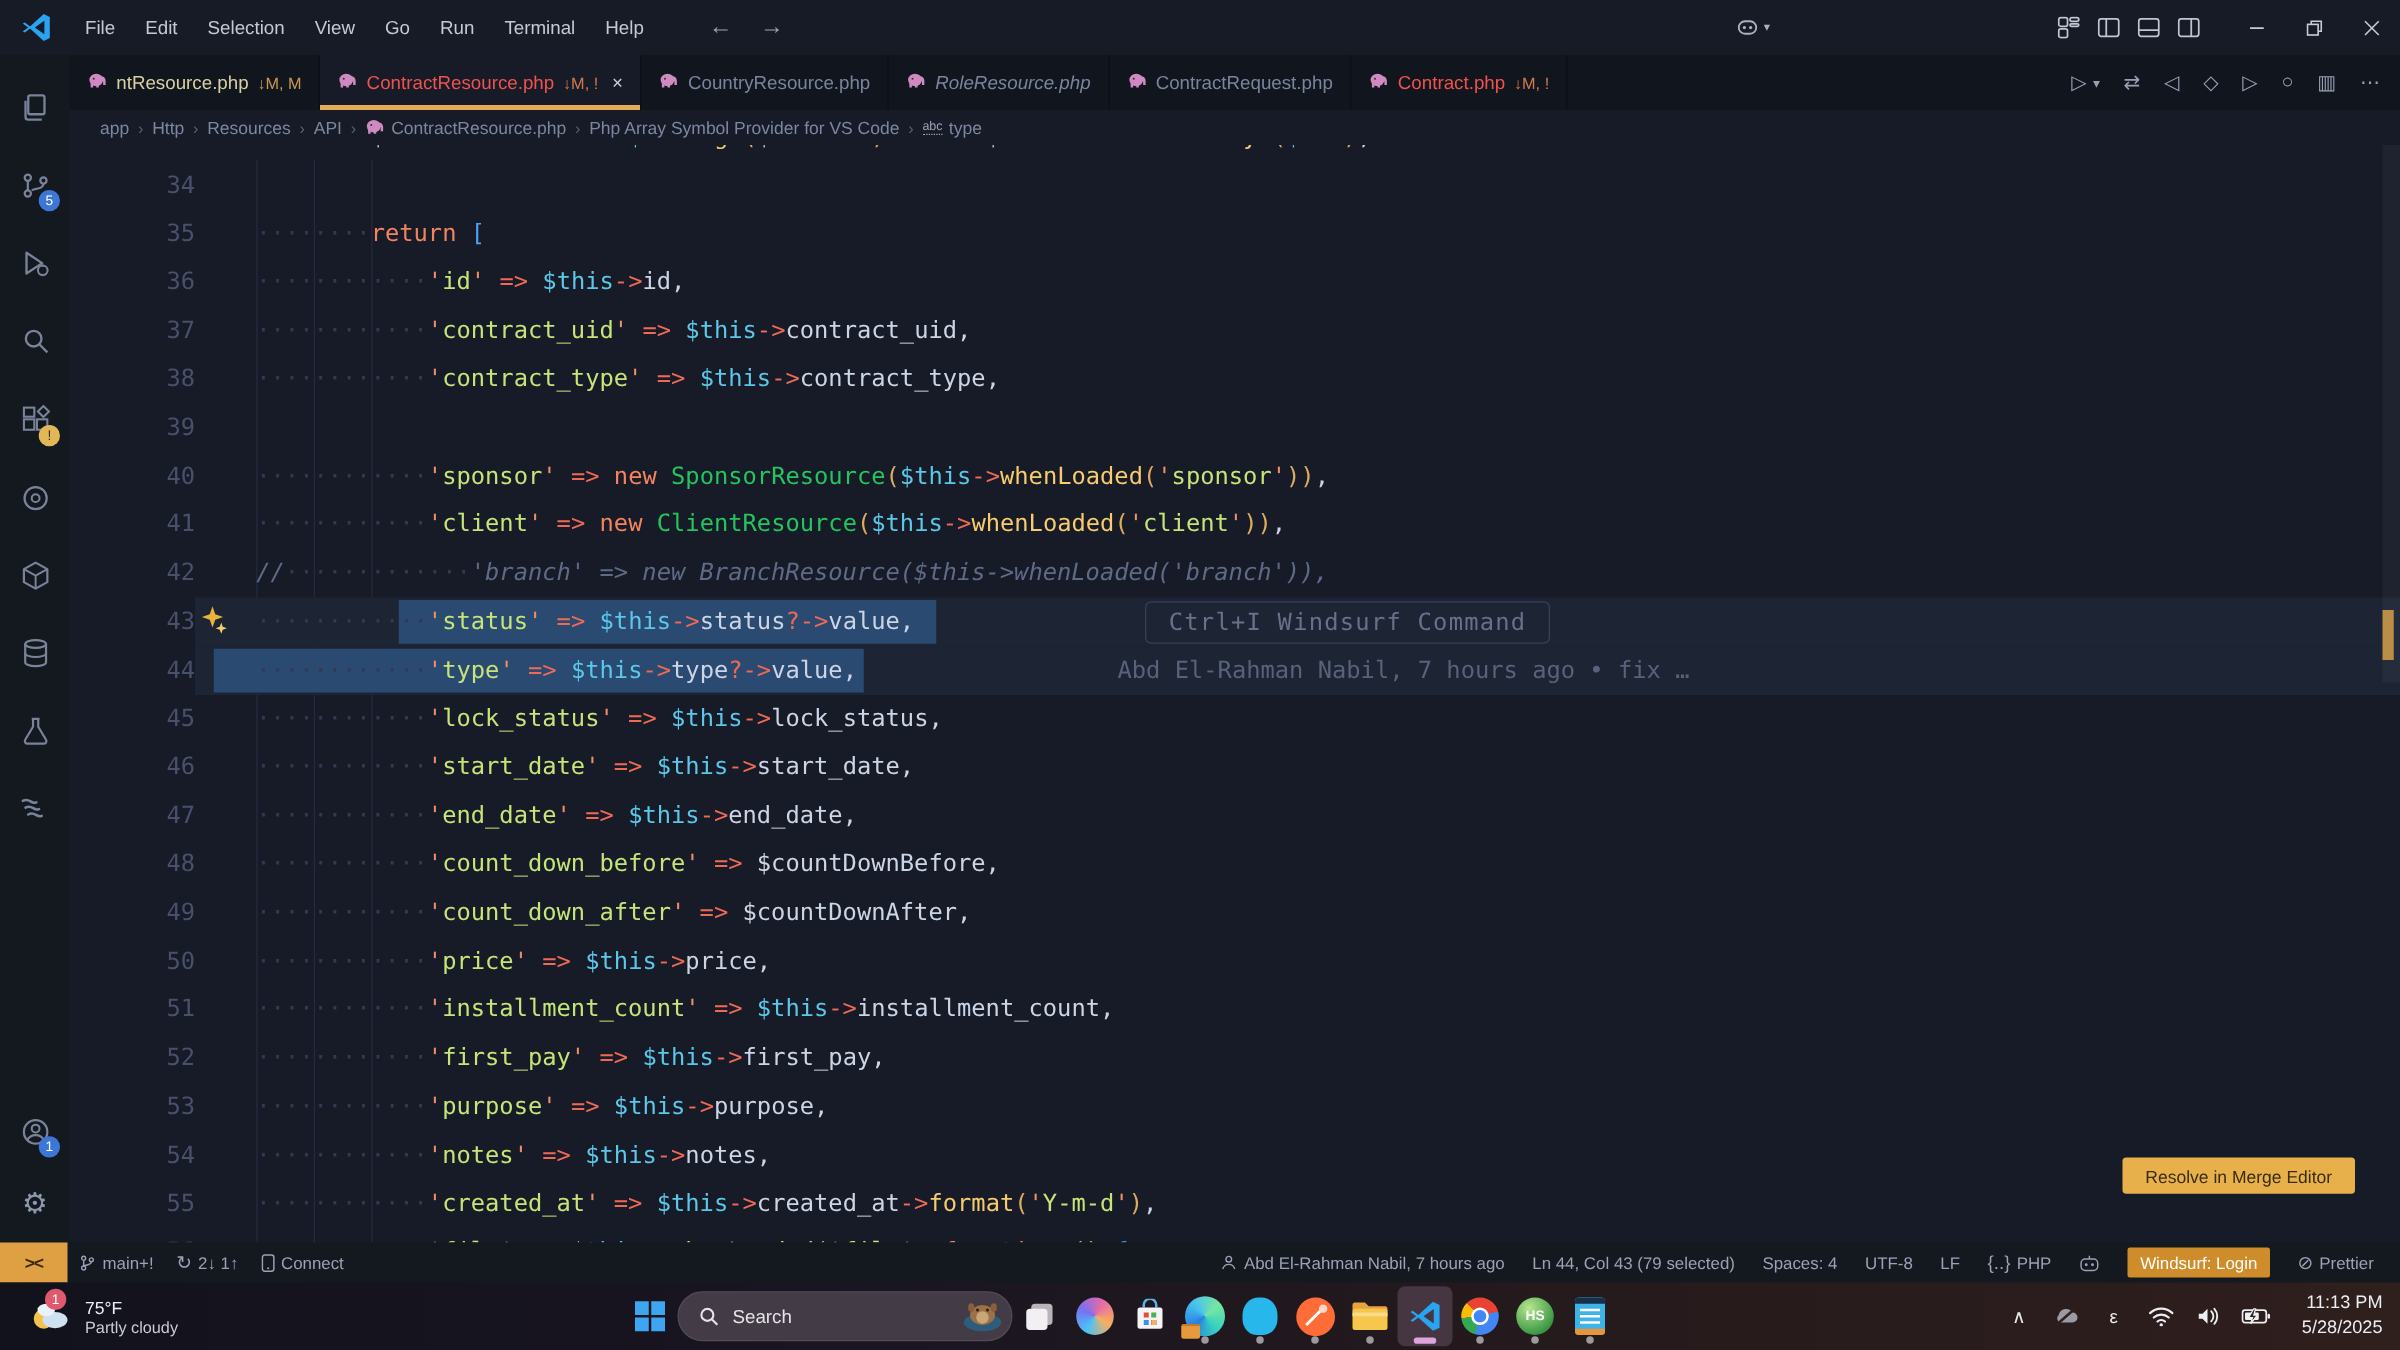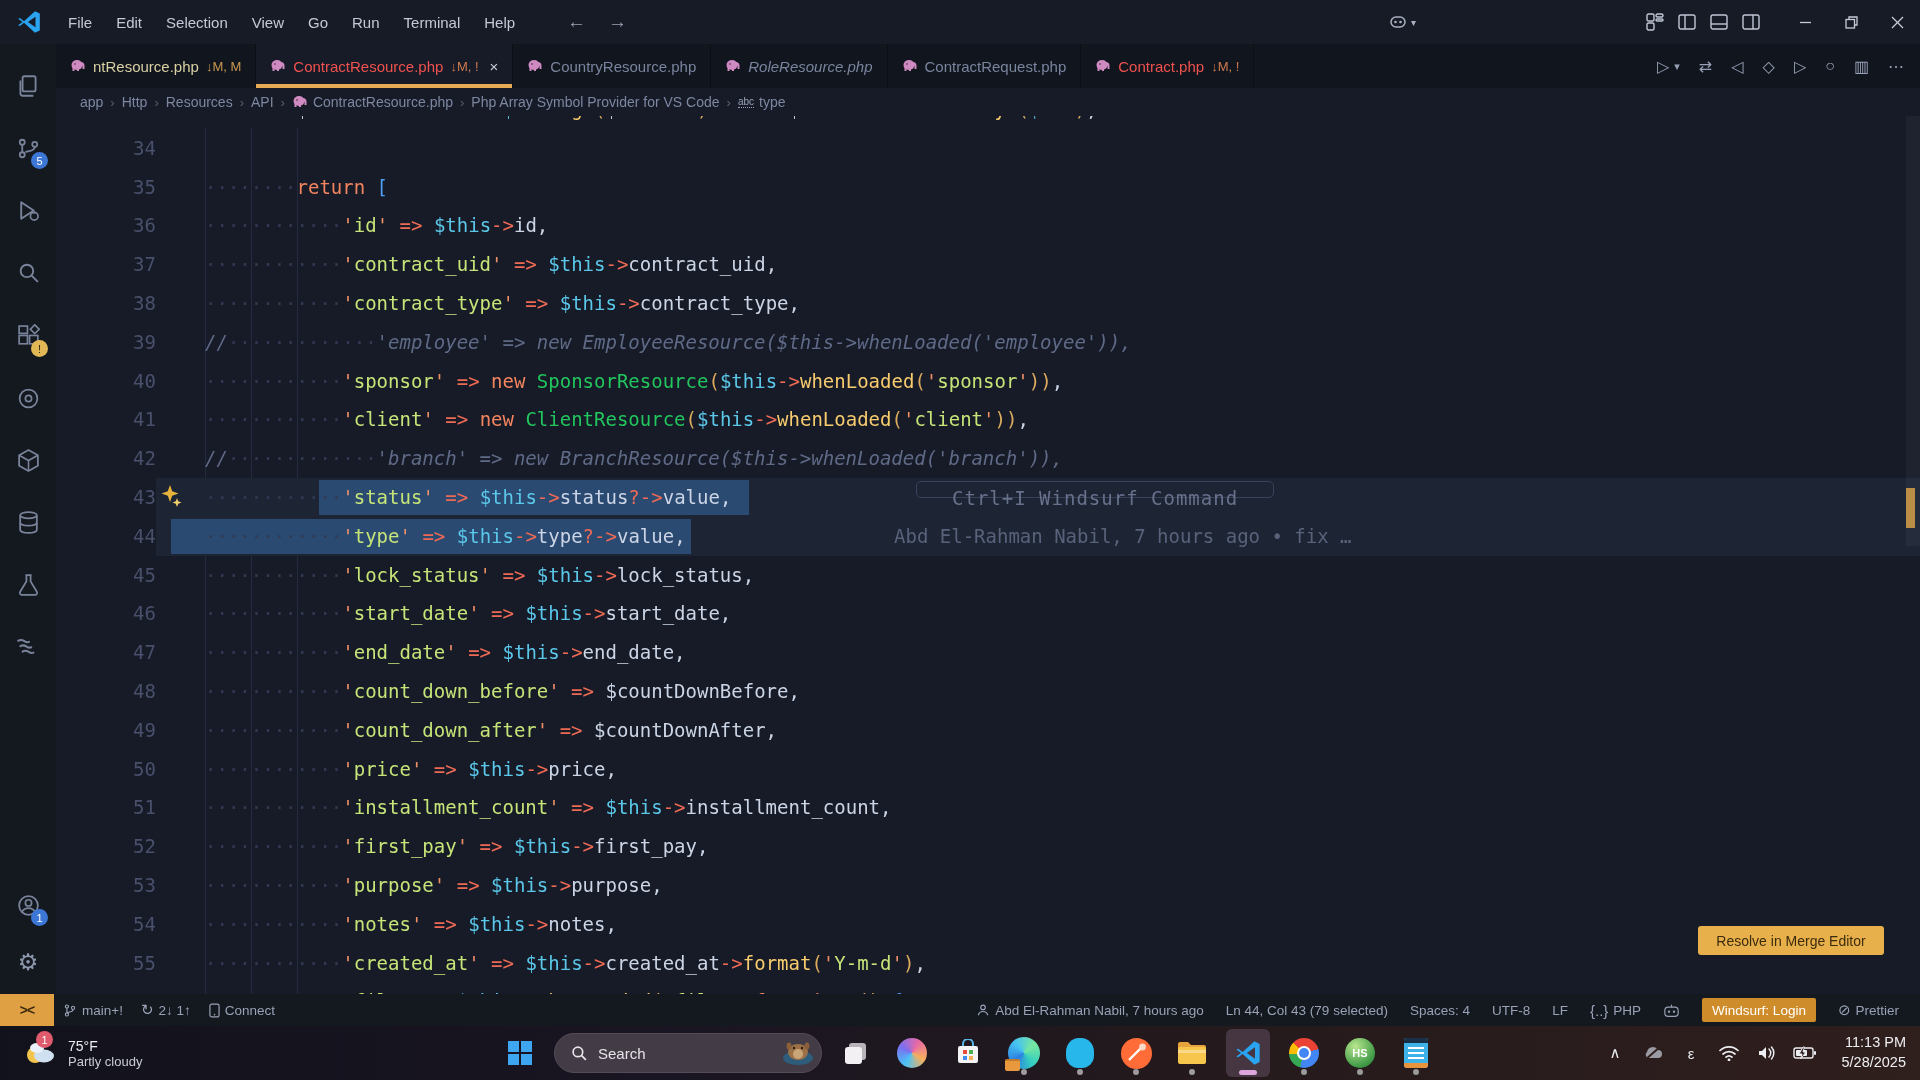--- a/index.html
+++ b/index.html
@@ -63,21 +63,21 @@
   .seg-var { color:#5bc7e9; }
   .seg-cls { color:#22c55e; }
   .seg-fn { color:#f8cb6e; }
   .seg-id { color:#ccd5e6; }
   .seg-pl { color:#ccd5e6; }
   .seg-pn { color:#dcab5e; }
   .seg-br { color:#4f9ff5; }
   .seg-num { color:#f28c5f; }
   .seg-cm { color:#5f6a87; font-style:italic; }
   .seg-ws { color:#323a53; }
-  .ghost-box { position:absolute; left:860px; top:3px; height:17px; line-height:33px; padding:0 35px; border:1px solid #39415a; border-radius:5px; color:#67718c; letter-spacing:1px; }
+  .ghost-box { position:absolute; left:860px; top:3px; height:34px; line-height:33px; padding:0 18px; border:1px solid #39415a; border-radius:5px; color:#67718c; letter-spacing:1px; }
   .blame { position:absolute; left:838px; color:#58627b; }
   .sparkle { position:absolute; left:104px; top:6px; }
   #scroll-slider { position:absolute; right:0; top:0; width:14px; height:430px; background:rgba(255,255,255,0.04); }
   #ruler-mark { position:absolute; right:5px; top:372px; width:9px; height:40px; background:#d6a04a; opacity:.85; }
 
   #resolve-btn { position:absolute; left:1698px; top:926px; width:186px; height:29px; background:#e8b04b; color:#3b2c0e; border:none; border-radius:3px; font-size:14px; font-family:"Liberation Sans", sans-serif; cursor:pointer; }
 
   
   #statusbar { position:absolute; left:0; top:994px; width:1920px; height:32px; background:#14181f; display:flex; align-items:center; font-size:13.5px; color:#99a2b6; }
   .sb-left { display:flex; align-items:center; height:32px; flex:1; }
@@ -87,21 +87,21 @@
   .sb-badge { background:#cf8c2a; color:#fff; border-radius:2px; padding:0 10px; height:24px; display:flex; align-items:center; font-size:13.5px; }
   .glyph { font-size:15px; }
 
   
   #taskbar { position:absolute; left:0; top:1026px; width:1920px; height:54px; background:linear-gradient(90deg,#12121c 0%,#191522 35%,#251a1c 65%,#2f1f1d 100%); }
   #weather { position:absolute; left:12px; top:0; height:54px; display:flex; align-items:center; gap:10px; padding:0 10px; cursor:default; }
   #weather-icon { position:relative; width:36px; height:36px; }
   #weather-badge { position:absolute; top:-4px; left:14px; width:17px; height:17px; background:#e05a6e; border-radius:9px; color:#fff; font-size:11px; display:flex; align-items:center; justify-content:center; }
   #weather-text .t1 { color:#eceef2; font-size:14px; }
   #weather-text .t2 { color:#c9ccd4; font-size:13px; }
-  #tb-center { position:absolute; left:498px; top:0; height:54px; display:flex; align-items:center; gap:12px; }
+  #tb-center { position:absolute; left:498px; top:0; height:54px; display:flex; align-items:center; }
   .tb-icon { position:relative; width:44px; height:48px; display:flex; align-items:center; justify-content:center; border-radius:6px; cursor:default; }
   .tb-icon.active-app { background:#453642; }
   .run-dot { position:absolute; bottom:2px; left:50%; transform:translateX(-50%); width:6px; height:6px; border-radius:3px; background:#9d9a9d; }
   .run-pill { position:absolute; bottom:2px; left:50%; transform:translateX(-50%); width:18px; height:5px; border-radius:3px; background:#dca6dc; }
   #tb-search { width:268px; height:40px; background:#433b46; border:1px solid #544b57; border-radius:20px; display:flex; align-items:center; padding:0 6px 0 16px; gap:10px; cursor:default; }
   #tb-search .lbl { color:#e6e4e8; font-size:15px; flex:1; }
   #tray { position:absolute; right:0; top:0; height:54px; display:flex; align-items:center; gap:8px; padding-right:14px; color:#e8e9ec; }
   .tray-item { display:flex; align-items:center; justify-content:center; width:30px; height:40px; font-size:15px; cursor:default; }
   #clock { text-align:right; font-size:14.5px; line-height:1.35; color:#eceef2; cursor:default; min-width:78px; }
 </style>
@@ -381,21 +381,21 @@
     <div class="indent-guide" style="left:241px"></div>
     <div id="code-rows">
         <div class="row-band" style="top: 362px; height: 38.8px;"></div>
         <div class="row-band" style="top: 400.8px; height: 38.8px;"></div>
         <div class="code-row" style="top: -26px;"><span class="ln">33</span><span class="code"><span class="seg-ws">········</span><span class="seg-id">$countDownAfter</span><span class="seg-pl"> </span><span class="seg-op">=</span><span class="seg-pl"> </span><span class="seg-var">$now</span><span class="seg-op">-&gt;</span><span class="seg-fn">gt</span><span class="seg-pn">(</span><span class="seg-id">$endDate</span><span class="seg-pn">)</span><span class="seg-pl"> </span><span class="seg-op">?</span><span class="seg-pl"> </span><span class="seg-num">0</span><span class="seg-pl"> </span><span class="seg-op">:</span><span class="seg-pl"> </span><span class="seg-id">$endDate</span><span class="seg-op">-&gt;</span><span class="seg-fn">diffInDays</span><span class="seg-pn">(</span><span class="seg-var">$now</span><span class="seg-pn">)</span><span class="seg-pl">;</span></span></div>
         <div class="code-row" style="top: 12.8px;"><span class="ln">34</span><span class="code"></span></div>
         <div class="code-row" style="top: 51.6px;"><span class="ln">35</span><span class="code"><span class="seg-ws">········</span><span class="seg-kw">return</span><span class="seg-pl"> </span><span class="seg-br">[</span></span></div>
         <div class="code-row" style="top: 90.4px;"><span class="ln">36</span><span class="code"><span class="seg-ws">············</span><span class="seg-q">'</span><span class="seg-str">id</span><span class="seg-q">'</span><span class="seg-pl"> </span><span class="seg-op">=&gt;</span><span class="seg-pl"> </span><span class="seg-var">$this</span><span class="seg-op">-&gt;</span><span class="seg-id">id</span><span class="seg-pl">,</span></span></div>
         <div class="code-row" style="top: 129.2px;"><span class="ln">37</span><span class="code"><span class="seg-ws">············</span><span class="seg-q">'</span><span class="seg-str">contract_uid</span><span class="seg-q">'</span><span class="seg-pl"> </span><span class="seg-op">=&gt;</span><span class="seg-pl"> </span><span class="seg-var">$this</span><span class="seg-op">-&gt;</span><span class="seg-id">contract_uid</span><span class="seg-pl">,</span></span></div>
         <div class="code-row" style="top: 168px;"><span class="ln">38</span><span class="code"><span class="seg-ws">············</span><span class="seg-q">'</span><span class="seg-str">contract_type</span><span class="seg-q">'</span><span class="seg-pl"> </span><span class="seg-op">=&gt;</span><span class="seg-pl"> </span><span class="seg-var">$this</span><span class="seg-op">-&gt;</span><span class="seg-id">contract_type</span><span class="seg-pl">,</span></span></div>
-        <div class="code-row" style="top: 206.8px;"><span class="ln">39</span><span class="code"><span class="seg-cm">//</span><span class="seg-ws">·············</span><span class="seg-cm">'employee' =&gt; new EmployeeResource($this-&gt;whenLoaded('employee')),</span></span></div>
+        <div class="code-row" style="top: 206.8px;"><span class="ln">39</span></div>
         <div class="code-row" style="top: 245.6px;"><span class="ln">40</span><span class="code"><span class="seg-ws">············</span><span class="seg-q">'</span><span class="seg-str">sponsor</span><span class="seg-q">'</span><span class="seg-pl"> </span><span class="seg-op">=&gt;</span><span class="seg-pl"> </span><span class="seg-kw">new</span><span class="seg-pl"> </span><span class="seg-cls">SponsorResource</span><span class="seg-pn">(</span><span class="seg-var">$this</span><span class="seg-op">-&gt;</span><span class="seg-fn">whenLoaded</span><span class="seg-pn">(</span><span class="seg-q">'</span><span class="seg-str">sponsor</span><span class="seg-q">'</span><span class="seg-pn">))</span><span class="seg-pl">,</span></span></div>
         <div class="code-row" style="top: 284.4px;"><span class="ln">41</span><span class="code"><span class="seg-ws">············</span><span class="seg-q">'</span><span class="seg-str">client</span><span class="seg-q">'</span><span class="seg-pl"> </span><span class="seg-op">=&gt;</span><span class="seg-pl"> </span><span class="seg-kw">new</span><span class="seg-pl"> </span><span class="seg-cls">ClientResource</span><span class="seg-pn">(</span><span class="seg-var">$this</span><span class="seg-op">-&gt;</span><span class="seg-fn">whenLoaded</span><span class="seg-pn">(</span><span class="seg-q">'</span><span class="seg-str">client</span><span class="seg-q">'</span><span class="seg-pn">))</span><span class="seg-pl">,</span></span></div>
         <div class="code-row" style="top: 323.2px;"><span class="ln">42</span><span class="code"><span class="seg-cm">//</span><span class="seg-ws">·············</span><span class="seg-cm">'branch' =&gt; new BranchResource($this-&gt;whenLoaded('branch')),</span></span></div>
         <div class="code-row" style="top: 362px;"><div class="sel-rect" style="left: calc(10ch + 149px); width: calc(37ch + 6px);"></div><span class="ln">43</span><span class="code"><span class="seg-ws">············</span><span class="seg-q">'</span><span class="seg-str">status</span><span class="seg-q">'</span><span class="seg-pl"> </span><span class="seg-op">=&gt;</span><span class="seg-pl"> </span><span class="seg-var">$this</span><span class="seg-op">-&gt;</span><span class="seg-id">status</span><span class="seg-op">?-&gt;</span><span class="seg-id">value</span><span class="seg-pl">,</span></span><span class="sparkle"><svg width="26" height="26" viewBox="0 0 26 26">
               <path d="M10 1l2.2 6.3L18.5 9.5l-6.3 2.2L10 18l-2.2-6.3L1.5 9.5l6.3-2.2z" fill="#e8b33c"></path>
               <path d="M17 14l1.2 3.3 3.3 1.2-3.3 1.2L17 23l-1.2-3.3-3.3-1.2 3.3-1.2z" fill="#f2d06b"></path>
             </svg></span><span class="ghost-box">Ctrl+I Windsurf Command</span></div>
         <div class="code-row" style="top: 400.8px;"><div class="sel-rect" style="left: calc(-3ch + 149px); width: calc(45ch + 6px);"></div><span class="ln">44</span><span class="code"><span class="seg-ws">············</span><span class="seg-q">'</span><span class="seg-str">type</span><span class="seg-q">'</span><span class="seg-pl"> </span><span class="seg-op">=&gt;</span><span class="seg-pl"> </span><span class="seg-var">$this</span><span class="seg-op">-&gt;</span><span class="seg-id">type</span><span class="seg-op">?-&gt;</span><span class="seg-id">value</span><span class="seg-pl">,</span></span><span class="blame">Abd El-Rahman Nabil, 7 hours ago • fix …</span></div>
         <div class="code-row" style="top: 439.6px;"><span class="ln">45</span><span class="code"><span class="seg-ws">············</span><span class="seg-q">'</span><span class="seg-str">lock_status</span><span class="seg-q">'</span><span class="seg-pl"> </span><span class="seg-op">=&gt;</span><span class="seg-pl"> </span><span class="seg-var">$this</span><span class="seg-op">-&gt;</span><span class="seg-id">lock_status</span><span class="seg-pl">,</span></span></div>
         <div class="code-row" style="top: 478.4px;"><span class="ln">46</span><span class="code"><span class="seg-ws">············</span><span class="seg-q">'</span><span class="seg-str">start_date</span><span class="seg-q">'</span><span class="seg-pl"> </span><span class="seg-op">=&gt;</span><span class="seg-pl"> </span><span class="seg-var">$this</span><span class="seg-op">-&gt;</span><span class="seg-id">start_date</span><span class="seg-pl">,</span></span></div>

